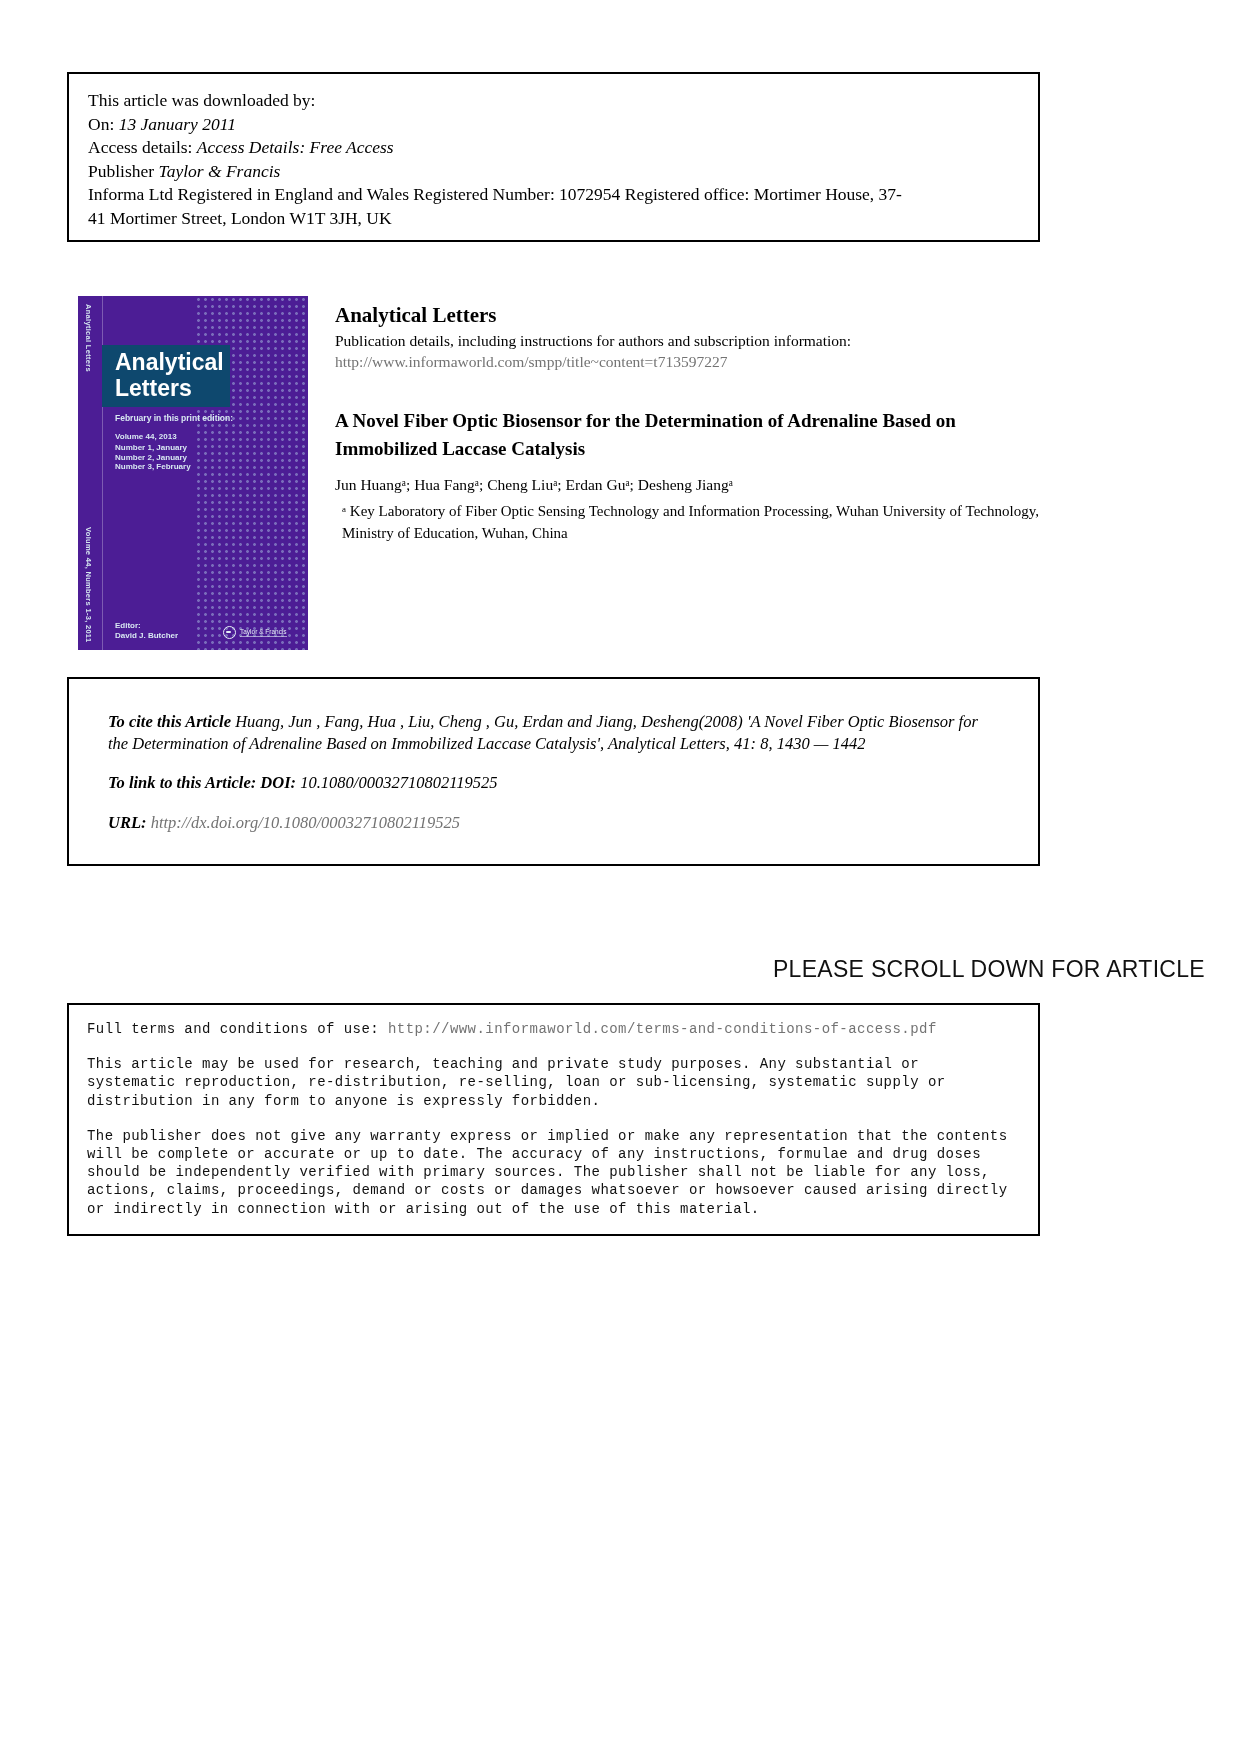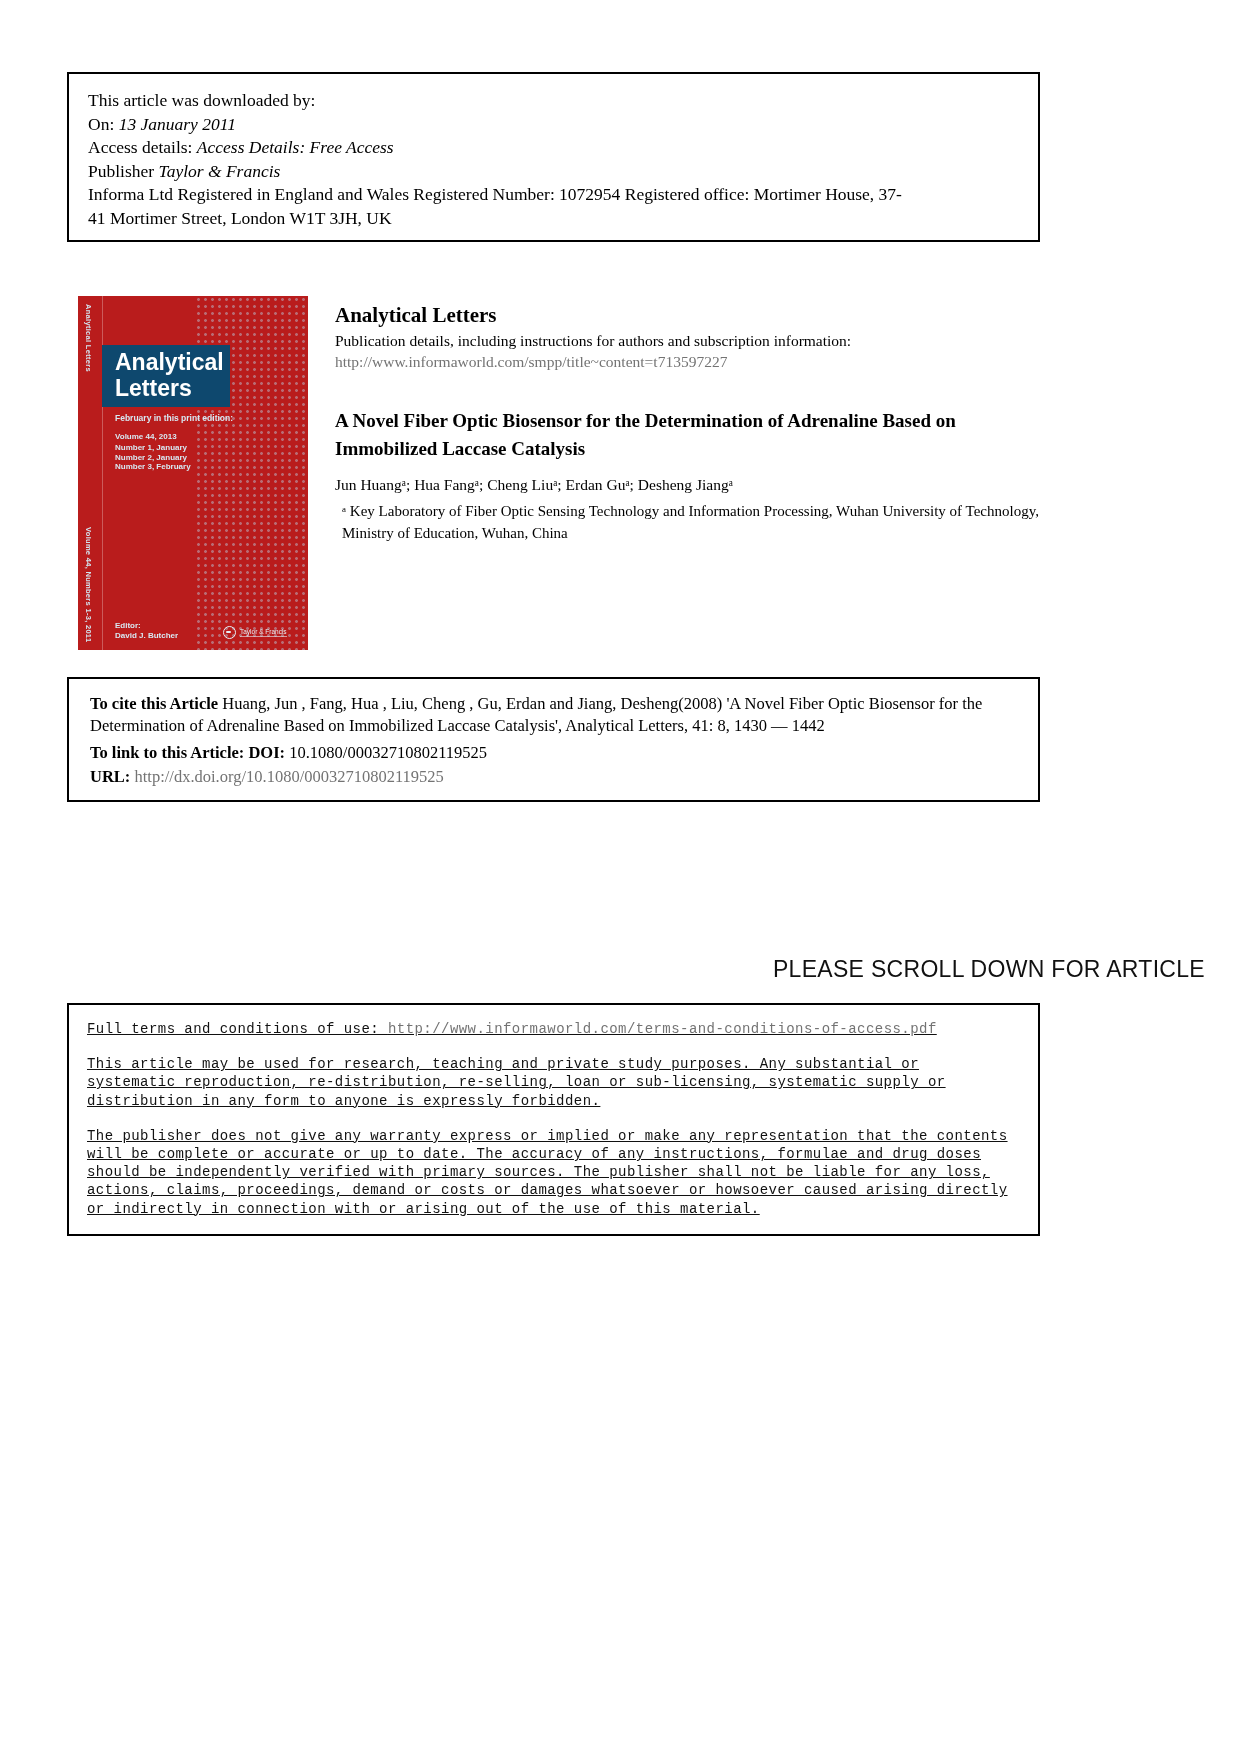--- a/index.html
+++ b/index.html
@@ -20,21 +20,21 @@
   .top-box {
     position: absolute; left: 67px; top: 72px; width: 973px;
     box-sizing: border-box; border: 2px solid #000;
     padding: 15px 20px 10px 19px;
     font-size: 17.5px; line-height: 23.5px;
   }
 
   
   .cover {
     position: absolute; left: 78px; top: 296px; width: 230px; height: 354px;
-    background: #b91c1c; overflow: hidden;
+    background: #4c1d95; overflow: hidden;
   }
   .cover-dots {
     position: absolute; right: 0; top: 0; width: 113px; height: 100%; z-index: 1;
     background-image: radial-gradient(circle, rgba(186,220,240,0.42) 1.1px, rgba(0,0,0,0) 1.7px);
     background-size: 7px 7px;
   }
   .cover-spine {
     position: absolute; left: 0; top: 0; width: 24px; height: 100%;
     border-right: 1px solid rgba(255,255,255,0.28); z-index: 2;
   }
@@ -95,40 +95,40 @@
   .aauthors { position: absolute; left: 335px; top: 476px; font-size: 15.5px; }
   .aaffil   { position: absolute; left: 335px; top: 500px; width: 720px; font-size: 15px; line-height: 22px; margin-left: 7px; }
 
   
   .cite-box {
     position: absolute; left: 67px; top: 677px; width: 973px;
     box-sizing: border-box; border: 2px solid #000;
     padding: 14px 20px 13px 21px;
     font-size: 16.5px; line-height: 21.5px;
   }
-  .cite-box p { margin: 0; }
+  .cite-box p { margin: 18px; font-style: italic; }
   .cite-box .cite-p { margin-bottom: 6px; }
   .cite-box .url-line { margin-top: 2px; }
 
   
   .scroll-notice {
     position: absolute; left: 0; top: 956px; width: 1205px; text-align: right;
     font-family: "Liberation Sans", sans-serif; font-size: 23px; letter-spacing: 0.3px;
     color: #111;
   }
 
   
   .terms-box {
     position: absolute; left: 67px; top: 1003px; width: 973px;
     box-sizing: border-box; border: 2px solid #000;
     padding: 15px 4px 16px 18px;
     font-family: "Liberation Mono", "DejaVu Sans Mono", monospace;
     font-size: 14px; letter-spacing: 0.45px; line-height: 18.2px; color: #111;
   }
-  .terms-box p { margin: 0 0 17px 0; text-decoration: underline; }
+  .terms-box p { margin: 0 0 17px 0; }
   .terms-box p:last-child { margin-bottom: 0; }
 </style>
 </head>
 <body>
 
 <div id="page">
 
   <div class="top-box">
     <div>This article was downloaded by:</div>
     <div><span>On: </span><span class="it">13 January 2011</span></div>

